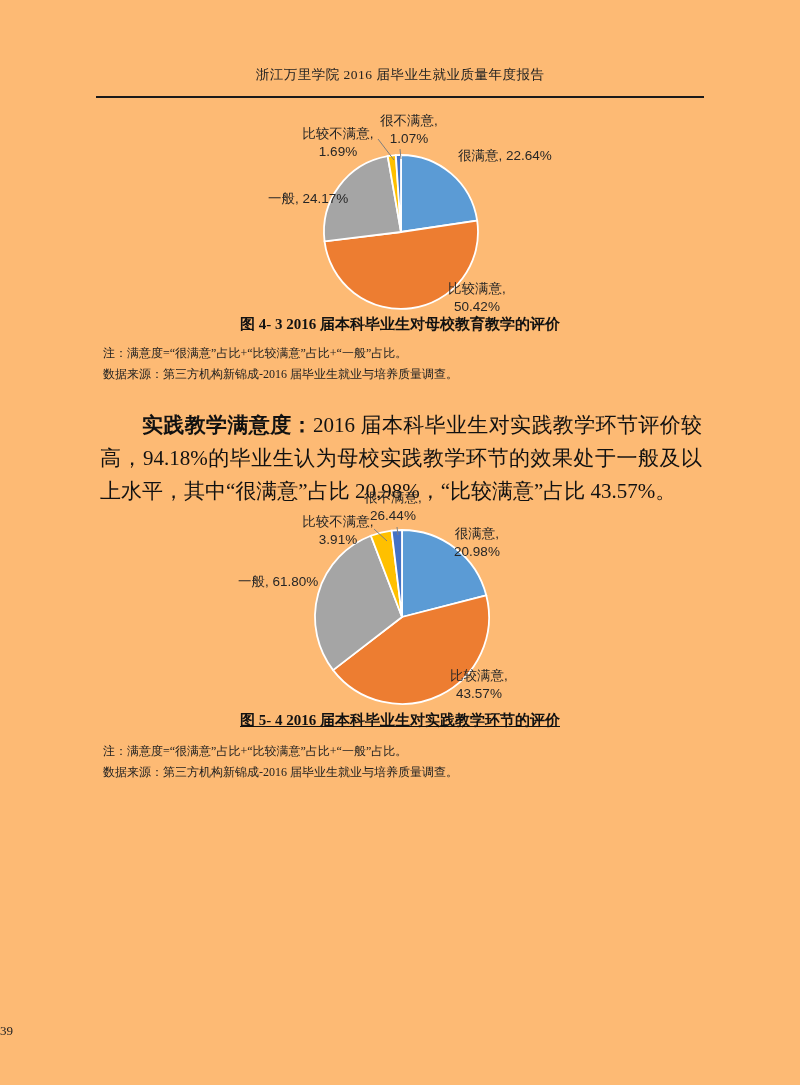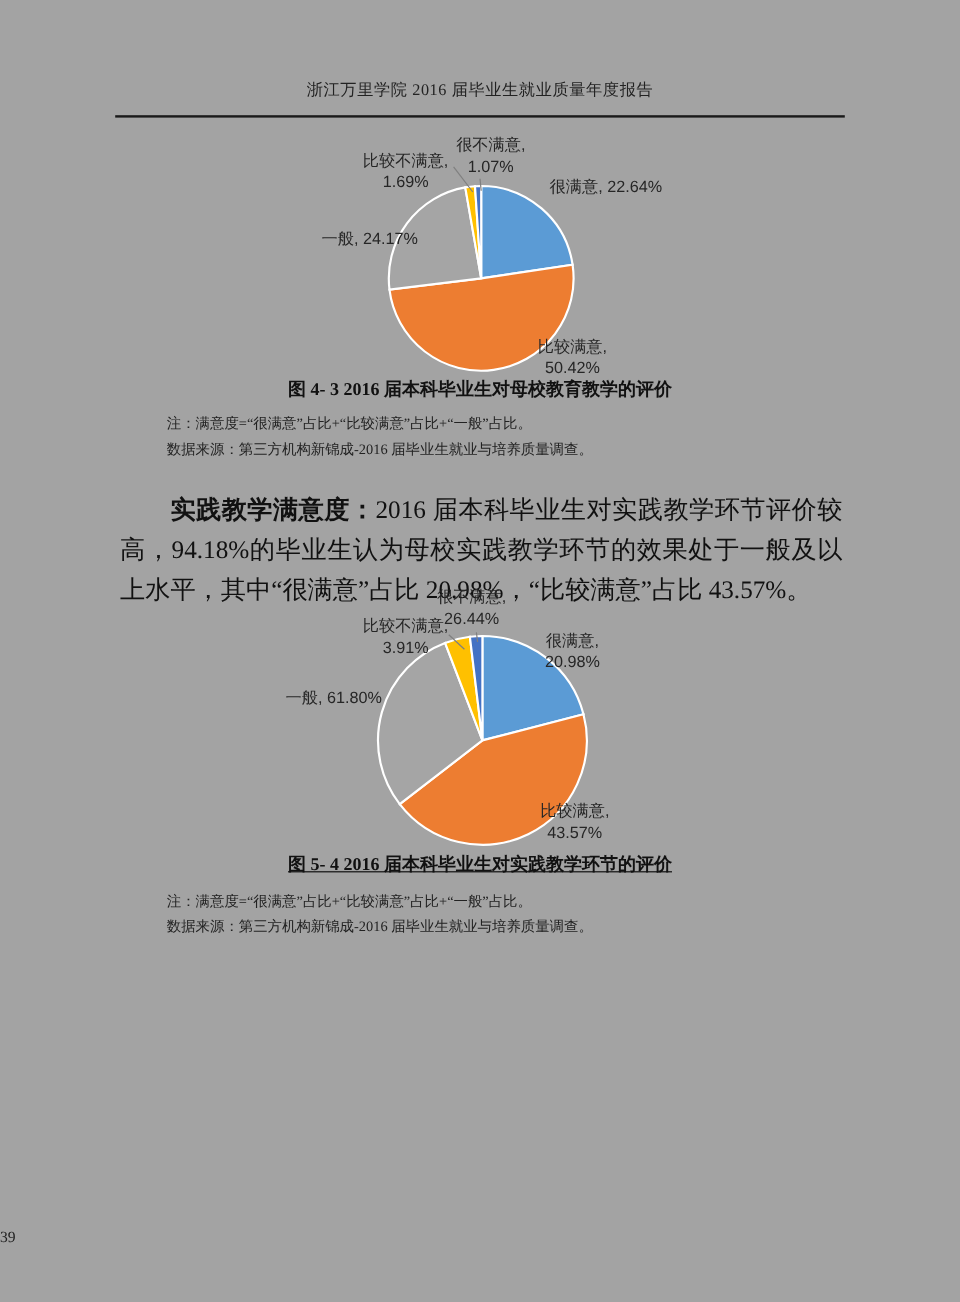--- a/index.html
+++ b/index.html
@@ -1,17 +1,17 @@
 <!DOCTYPE html>
 <html><head>
 <meta charset="utf-8">
 <style>
   html,body{margin:0;padding:0;background:#fff;}
   .page{
-    position:relative;width:800px;height:1085px;background:#a3a3a3;
+    position:relative;width:800px;height:1085px;background:#fdba74;
     font-family:"Liberation Serif", serif;color:#1a1a1a;overflow:hidden;
   }
   .header-title{
     position:absolute;left:0;top:66px;width:800px;text-align:center;
     font-size:13.5px;color:#222;letter-spacing:.5px;
   }
   .header-rule{
     position:absolute;left:96px;top:96px;width:608px;height:2.4px;background:#1a1a1a;
   }
   .chart{position:absolute;left:230px;width:370px;}
@@ -41,21 +41,21 @@
     position:absolute;left:0;width:800px;text-align:center;
     font-size:15px;font-weight:bold;color:#111;
   }
   .caption-1{top:315px;}
   .caption-2{top:711px;text-decoration:underline;}
   .note{
     position:absolute;left:103px;width:600px;font-size:12px;line-height:21px;color:#222;
   }
   .note-1{top:343px;}
   .note-2{top:741px;}
-  .note span{display:block;margin-left:36px;}
+  .note span{display:block;}
   .para{
     position:absolute;left:100px;width:602px;font-size:21px;line-height:33px;
     text-align:justify;text-indent:2em;color:#111;
   }
   .para-1{top:388px;}
   .para-2{top:794px;}
   .para .lead{font-weight:bold;}
   .page-number{
     position:absolute;left:0;top:1023px;width:800px;text-align:left;
     font-size:13px;color:#222;

